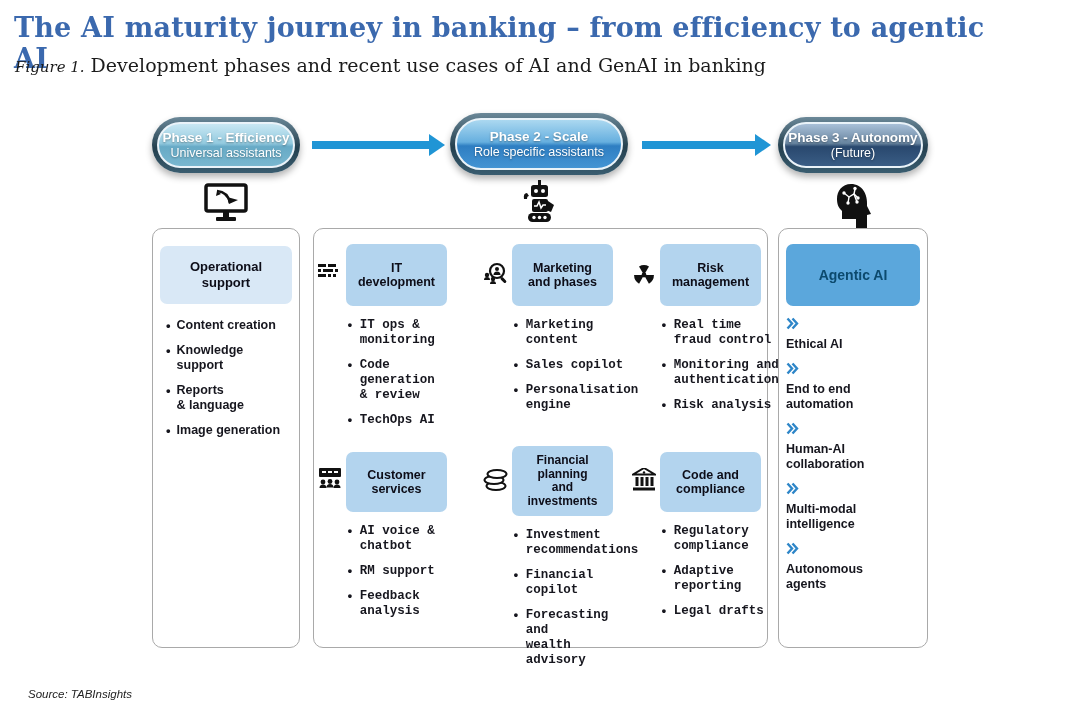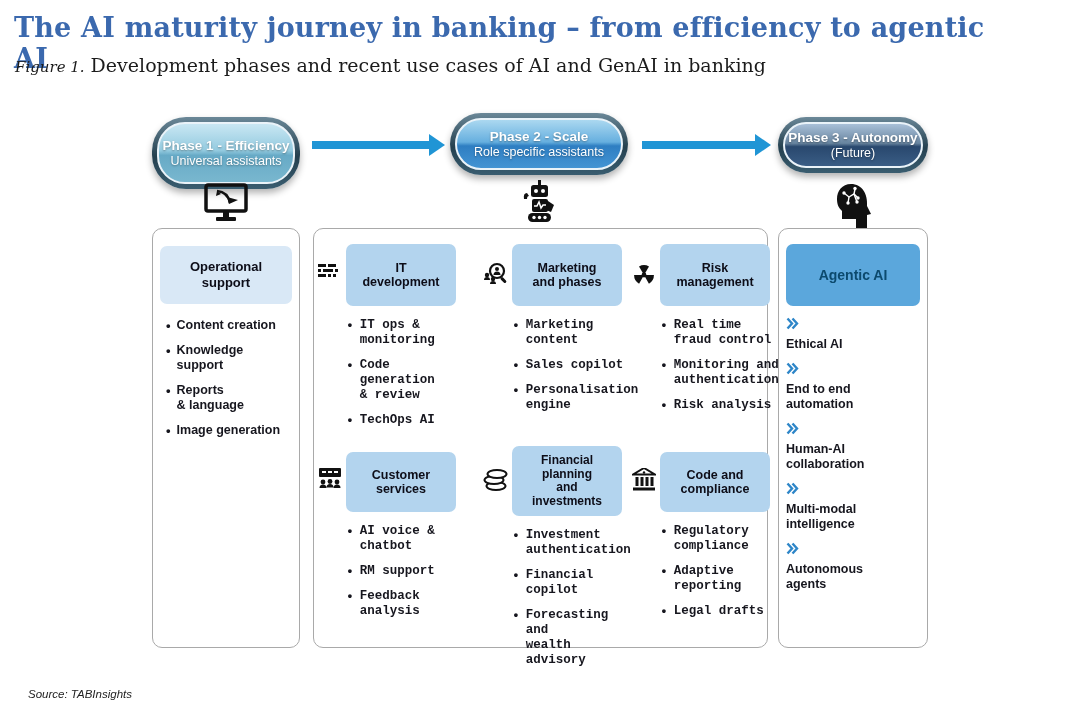--- a/index.html
+++ b/index.html
@@ -22,21 +22,21 @@
   .pill {
     position:absolute; border-radius:34px; padding:5px;
     background:linear-gradient(180deg,#6b8898 0%, #24404f 55%, #3a5d70 100%);
     box-shadow:0 4px 7px rgba(0,0,0,.30);
   }
   .pill-inner {
     height:100%; border-radius:28px; border:2px solid #eaf3f9;
     display:flex; flex-direction:column; justify-content:center; align-items:center;
     color:#fff; text-shadow:0 1px 2px rgba(0,0,0,.35); text-align:center;
   }
-  .pill-1 { left:152px; top:117px; width:148px; height:72px; }
+  .pill-1 { left:152px; top:117px; width:148px; height:56px; }
   .pill-2 { left:450px; top:113px; width:178px; height:62px; }
   .pill-3 { left:778px; top:117px; width:150px; height:56px; }
   .pill-1 .pill-inner { background:linear-gradient(180deg,#c9e7f3 0%, #93cadf 46%, #67aac6 54%, #79b7cf 100%); }
   .pill-2 .pill-inner { background:linear-gradient(180deg,#abd8f0 0%, #66afdf 46%, #2e7ec2 54%, #4494d3 100%); }
   .pill-3 .pill-inner { background:linear-gradient(180deg,#a9c0d8 0%, #67849f 46%, #29486e 54%, #3a5d85 100%); }
   .pill-title { font-weight:bold; font-size:13.5px; line-height:16px; }
   .pill-sub { font-size:12.5px; line-height:15px; }
 
   .arrow { position:absolute; height:8px; background:#2095d5; }
   .arrow::after {
@@ -64,21 +64,21 @@
   .op-head { position:absolute; left:160px; top:246px; width:132px; height:58px; background:#d9e8f6; font-size:13px; line-height:16px; }
   .agentic-head { position:absolute; left:786px; top:244px; width:134px; height:62px; background:#5ba7dc; color:#0c4a6e; font-size:14px; }
 
   ul.bullets { list-style:none; }
   ul.bullets li { display:flex; gap:6px; margin-bottom:10px; font-size:12.5px; font-weight:bold; line-height:15px; white-space:pre-line; color:#16161e; }
   ul.bullets li::before { content:"•"; font-size:13px; line-height:15px; color:#16161e; }
   .op-items { position:absolute; left:166px; top:318px; width:130px; }
 
   .cat { position:absolute; width:138px; }
   .cat-icon { position:absolute; left:0; width:28px; display:flex; justify-content:center; }
-  .cat-head { margin-left:30px; width:110px; background:#b3d4ee; font-size:12.5px; line-height:14.5px; }
+  .cat-head { margin-left:30px; width:101px; background:#b3d4ee; font-size:12.5px; line-height:14.5px; }
   .cat-items { margin-left:30px; margin-top:12px; width:112px; }
   .cat-items li { margin-bottom:8px;font-family:Liberation Mono, monospace; }
   .cat-a { left:316px; top:244px; } .cat-a .cat-head { height:62px; } .cat-a .cat-icon { top:18px; }
   .cat-b { left:482px; top:244px; } .cat-b .cat-head { height:62px; } .cat-b .cat-icon { top:18px; }
   .cat-c { left:630px; top:244px; } .cat-c .cat-head { height:62px; } .cat-c .cat-icon { top:20px; }
   .cat-d { left:316px; top:452px; } .cat-d .cat-head { height:60px; } .cat-d .cat-icon { top:16px; }
   .cat-e { left:482px; top:446px; } .cat-e .cat-head { height:70px; font-size:12px; line-height:13.5px; } .cat-e .cat-icon { top:22px; }
   .cat-f { left:630px; top:452px; } .cat-f .cat-head { height:60px; } .cat-f .cat-icon { top:16px; }
 
   ul.agentic-list { position:absolute; left:786px; top:316px; width:140px; list-style:none; }
@@ -277,21 +277,21 @@
         <ellipse cx="11" cy="12" rx="9.5" ry="4" fill="#fff" stroke="#111" stroke-width="2"></ellipse>
         <ellipse cx="14" cy="6" rx="9.5" ry="4" fill="#fff" stroke="#111" stroke-width="2"></ellipse>
       </svg>
     </span>
     <div class="head-box cat-head">Financial
 planning
 and
 investments</div>
     <ul class="bullets cat-items">
       <li><span>Investment
-authentication</span></li>
+recommendations</span></li>
       <li><span>Financial copilot</span></li>
       <li><span>Forecasting and
 wealth advisory</span></li>
     </ul>
   </div>
 
   <div class="cat cat-f">
     <span class="cat-icon">
       <svg class="ic" width="24" height="23" viewBox="0 0 24 23">
         <path d="M12 0 L23 6.5 H1 Z" fill="none" stroke="#111" stroke-width="2"></path>

